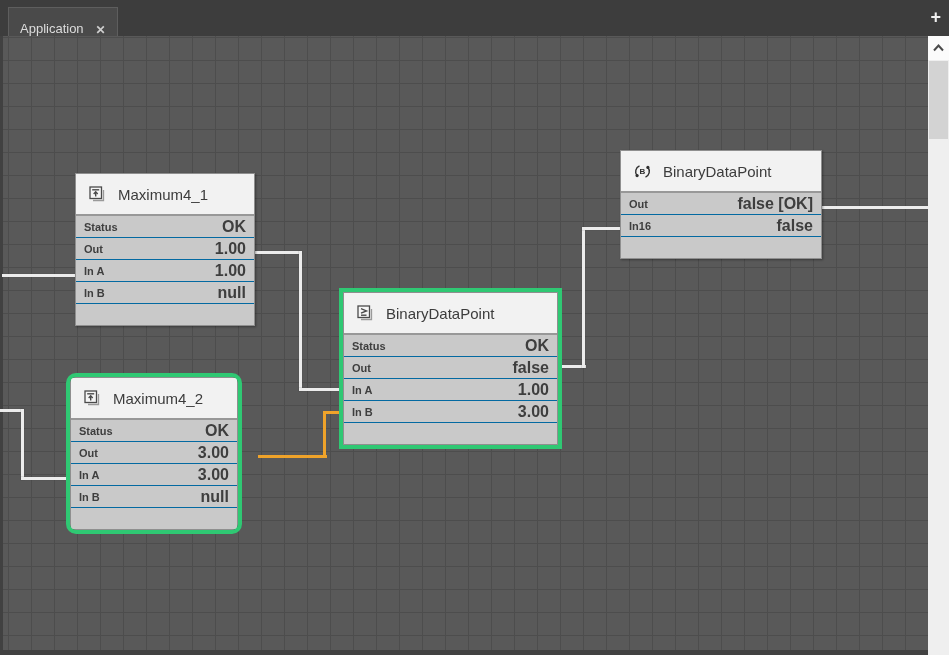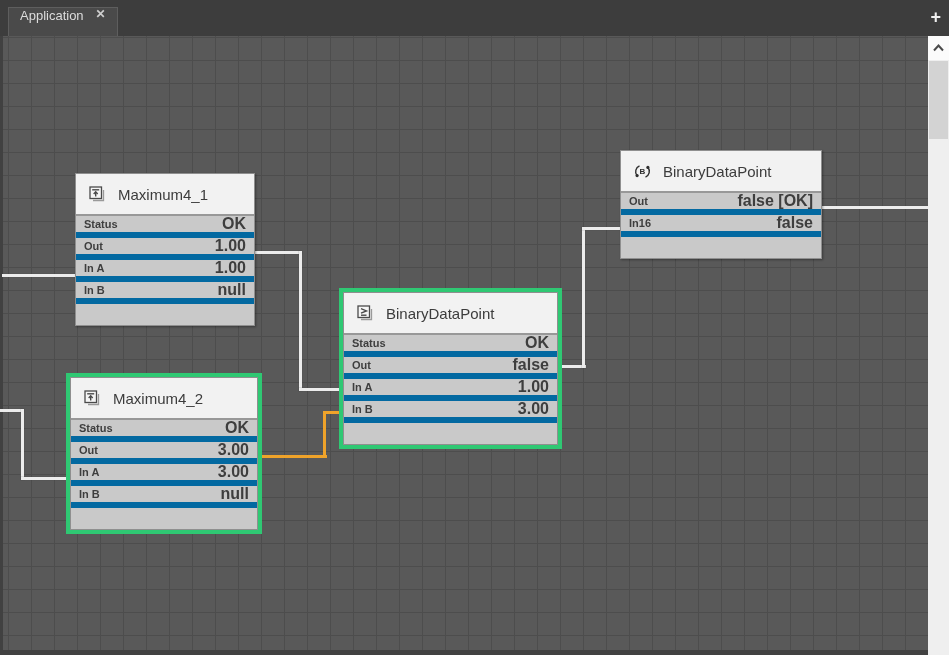--- a/index.html
+++ b/index.html
@@ -3,21 +3,21 @@
 <meta charset="utf-8">
 <style>
   * { margin:0; padding:0; box-sizing:border-box; }
   html,body { width:949px; height:655px; overflow:hidden; background:#3d3d3d;
               font-family:"Liberation Sans", sans-serif; }
 
   
   .tabbar { position:absolute; top:0; left:0; width:949px; height:36px; background:#3d3d3d; }
   .tab { position:absolute; left:8px; top:7px; height:29px; min-width:104px;
          background:#4a4a4a; border:1px solid #5e5e5e; border-bottom:none;
-         display:flex; align-items:flex-start; gap:12px; padding:0 11px;
+         display:flex; align-items:flex-end; gap:12px; padding:0 11px;
          color:#dcdcdc; font-size:13px; cursor:default; }
   .tab-close { color:#cfcfcf; font-size:12px; font-weight:bold; line-height:1; }
   .tab-add { position:absolute; right:8px; top:4px; color:#f0f0f0; font-size:18px;
              font-weight:bold; line-height:26px; }
 
   
   .canvas { position:absolute; top:36px; left:0; width:928px; height:619px;
             background-color:#595959;
             background-image:linear-gradient(#4d4d4d 1px, transparent 1px),
                              linear-gradient(90deg,#4d4d4d 1px, transparent 1px);
@@ -31,21 +31,21 @@
   .wire-orange { background:#efa32a; }
 
   
   .block { position:absolute; background:#c9c9c9; border:1px solid #8f8f8f;
            box-shadow:1px 1px 2px rgba(0,0,0,0.35); }
   .block.selected { outline:4px solid #2fc873; }
   .block-header { height:42px; background:#f2f2f2; border-bottom:2px solid #989898;
                   display:flex; align-items:center; gap:11px; padding:0 12px;
                   color:#3c3c3c; font-size:15px; }
   .block-icon { width:19px; height:19px; flex:0 0 auto; }
-  .row { height:22px; border-bottom:6px solid #0369a1; background:#c9c9c9;
+  .row { height:22px; border-bottom:1px solid #0369a1; background:#c9c9c9;
          display:flex; align-items:center; justify-content:space-between;
          padding:0 8px; }
   .row-label { font-size:11px; font-weight:bold; color:#3e3e3e; }
   .row-value { font-size:16px; font-weight:bold; color:#3e3e3e; }
   .row-empty { height:21px; background:#c9c9c9; border-bottom:none; }
 
   
   .vscroll { position:absolute; top:36px; right:0; width:21px; height:619px; background:#efefef; }
   .vs-btn { position:absolute; top:0; left:0; width:21px; height:24px; background:#fbfbfb;
             display:flex; align-items:center; justify-content:center; }
@@ -109,21 +109,21 @@
       <span class="row-label">In A</span>
       <span class="row-value">1.00</span>
     </div>
     <div class="row">
       <span class="row-label">In B</span>
       <span class="row-value">null</span>
     </div>
     <div class="row row-empty"></div>
   </div>
 
-  <div class="block selected" style="left:70px; top:341px; width:188px;">
+  <div class="block selected" style="left:70px; top:341px; width:168px;border-radius:6px;">
     <div class="block-header">
       <svg class="block-icon" viewBox="0 0 19 19">
         <path d="M15.5 5v10.5H5" fill="none" stroke="#9a9a9a" stroke-width="1.3"></path>
         <rect x="2" y="2" width="11.5" height="11.5" fill="#f5f5f5" stroke="#4a4a4a" stroke-width="1.3"></rect>
         <line x1="4.2" y1="4.8" x2="11.2" y2="4.8" stroke="#4a4a4a" stroke-width="1.4"></line>
         <line x1="7.7" y1="11.6" x2="7.7" y2="7.2" stroke="#4a4a4a" stroke-width="1.4"></line>
         <polyline points="5.7,9 7.7,6.7 9.7,9" fill="none" stroke="#4a4a4a" stroke-width="1.4"></polyline>
       </svg>
       <span>Maximum4_2</span>
     </div>

